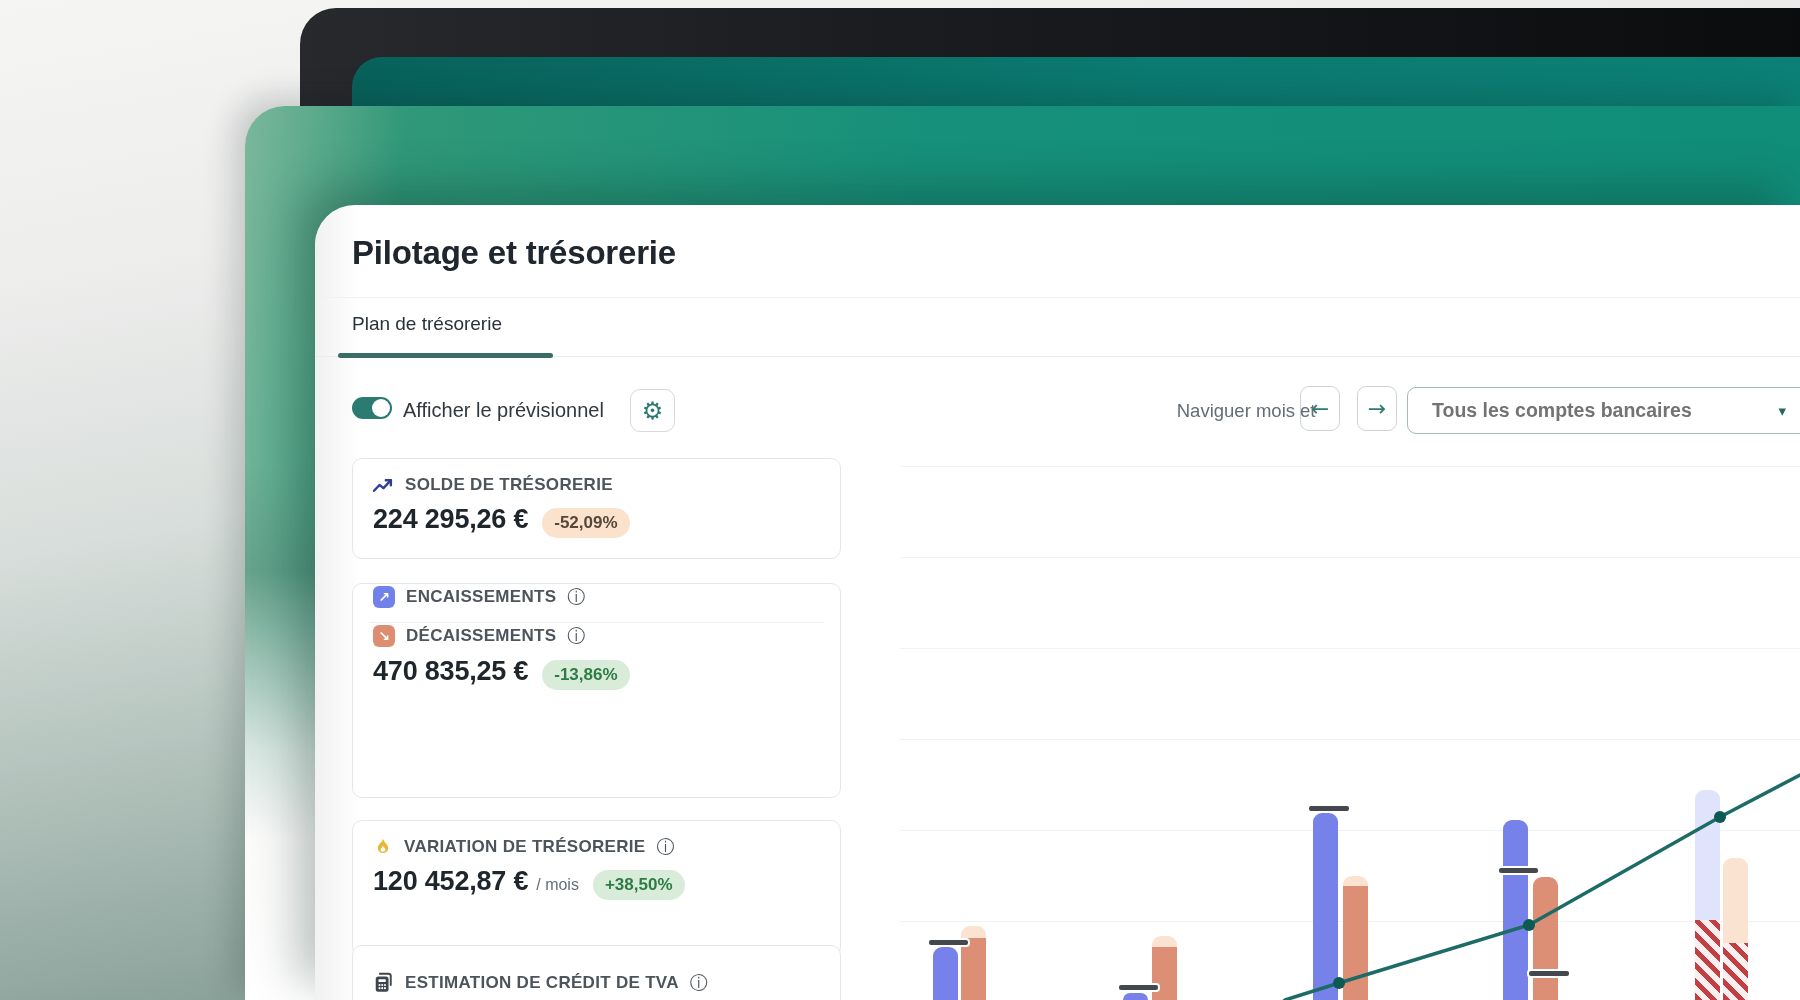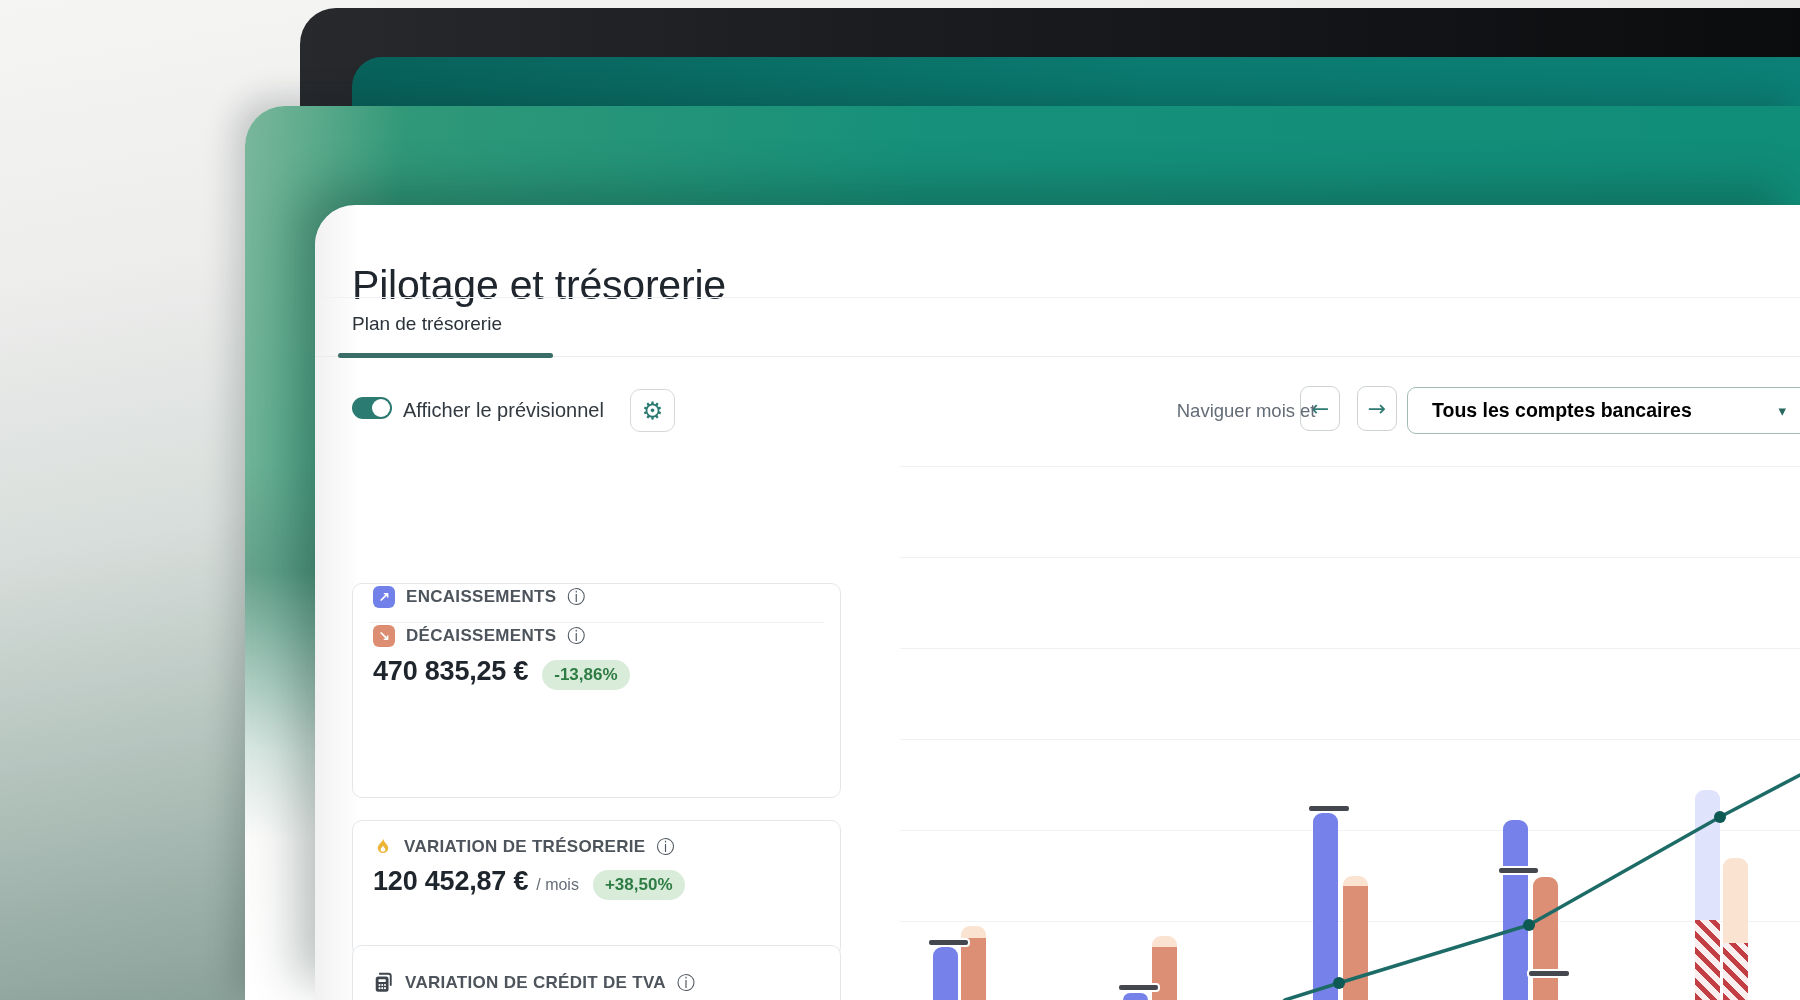--- a/index.html
+++ b/index.html
@@ -18,42 +18,42 @@
     background:
       linear-gradient(180deg,rgba(255,255,255,0) 0%,rgba(255,255,255,0) 40%,rgba(90,115,106,0.25) 52%,rgba(235,239,237,0.85) 72%,#fbfbfa 82%,#ffffff 100%),
       linear-gradient(90deg,rgba(255,255,255,0.22) 0%,rgba(255,255,255,0) 10%),
       linear-gradient(100deg,#55a37f 0%,#2f9878 10%,#16907a 40%,#0f8d78 100%);
     box-shadow:-12px -10px 30px rgba(10,30,26,.18);}
   .white-panel{left:315px;top:205px;width:1485px;height:795px;border-top-left-radius:40px;background:#ffffff;
     box-shadow:-18px -18px 45px rgba(12,35,30,.28);}
   .white-panel::before{content:"";position:absolute;left:0;top:0;bottom:0;width:45px;
     border-top-left-radius:40px;background:linear-gradient(90deg,#f0f1f0 0%,rgba(255,255,255,0) 100%);}
   
-  .page-title{left:352px;top:234px;font-size:41px;font-weight:400;color:#20262e;letter-spacing:-.2px;margin-top:28px;}
+  .page-title{left:352px;top:234px;font-size:33px;font-weight:700;color:#20262e;letter-spacing:-.2px;}
   .hairline1{left:315px;top:297px;width:1485px;height:1px;background:#f0f1f3;}
   .tabbar-line{left:315px;top:356px;width:1485px;height:1px;background:#e9ebed;}
   .tab-label{left:352px;top:313px;font-size:19px;font-weight:400;color:#2b323a;}
   .tab-underline{left:338px;top:353px;width:215px;height:4.5px;background:#3b6d68;border-radius:3px;}
   
   .toggle{left:352px;top:397px;width:40px;height:22px;border-radius:12px;background:#2b7b73;cursor:pointer;}
   .toggle .knob{position:absolute;right:2px;top:2px;width:18px;height:18px;border-radius:50%;background:#ffffff;}
   .toggle-label{left:403px;top:399px;font-size:20px;color:#31383f;}
   .gear-btn{left:630px;top:389px;width:43px;height:41px;border:1.5px solid #d5d9db;border-radius:10px;background:#fff;
     display:flex;align-items:center;justify-content:center;cursor:pointer;}
   .gear-glyph{font-family:"DejaVu Sans",sans-serif;font-size:24px;color:#2b7a72;line-height:1;}
   .nav-text{top:400px;font-size:18.5px;color:#646c77;}
   .nav-prefix{right:505px;}
   .nav-mid{left:1300px;}
   .sq-btn{top:386px;width:38px;height:43px;border:1.5px solid #cdd3d5;border-radius:9px;background:#fff;
     display:flex;align-items:center;justify-content:center;cursor:pointer;}
   .sq-btn .ar{font-family:"DejaVu Sans",sans-serif;font-size:22px;color:#2f7a73;line-height:1;}
   .btn-prev{left:1300px;} .btn-next{left:1357px;}
   .dropdown{left:1407px;top:387px;width:408px;height:45px;border:1.5px solid #a3bcb7;border-radius:9px;background:#fff;
     display:flex;align-items:center;cursor:pointer;}
-  .dropdown .dd-label{margin-left:24px;font-size:19.5px;font-weight:700;color:#000000;}
+  .dropdown .dd-label{margin-left:24px;font-size:19.5px;font-weight:700;color:#737373;}
   .dropdown .dd-chev{position:absolute;right:30px;font-size:15px;color:#27685f;}
   
   .card{left:352px;width:489px;background:#fff;border:1px solid #e4e7ea;border-radius:10px;box-sizing:border-box;}
   .card-1{top:458px;height:101px;} .card-2{top:583px;height:215px;}
   .card-3{top:820px;height:137px;} .card-4{top:945px;height:100px;}
   .kpi{padding:16px 20px 0 20px;}
   .kpi-head{display:flex;align-items:center;gap:11px;}
   .kpi-label{font-size:17px;font-weight:700;color:#4d545c;letter-spacing:.3px;white-space:nowrap;}
   .info-glyph{font-family:"DejaVu Sans",sans-serif;font-size:18px;color:#4f565f;line-height:1;cursor:pointer;}
   .kpi-value-row{display:flex;align-items:baseline;gap:14px;margin-top:9px;}
@@ -102,20 +102,35 @@
   </div>
   <div class="abs nav-text nav-mid">et</div>
   <div class="abs sq-btn btn-next">
     <span class="ar">→</span>
   </div>
   <div class="abs dropdown">
     <span class="dd-label">Tous les comptes bancaires</span>
     <span class="dd-chev">▾</span>
   </div>
 
+  <div class="abs card card-1">
+    <div class="kpi">
+      <div class="kpi-head">
+        <svg width="21" height="15" viewBox="0 0 20 14">
+          <polyline points="1,12 6.2,6.5 10,9.5 17,2" fill="none" stroke="#2f3d96" stroke-width="2.3" stroke-linecap="round" stroke-linejoin="round"></polyline>
+          <polyline points="12.2,2 17,2 17,6.8" fill="none" stroke="#2f3d96" stroke-width="2.3" stroke-linecap="round" stroke-linejoin="round"></polyline>
+        </svg>
+        <span class="kpi-label">SOLDE DE TRÉSORERIE</span>
+      </div>
+      <div class="kpi-value-row">
+        <span class="kpi-value">224 295,26 €</span>
+        <span class="badge warning">-52,09%</span>
+      </div>
+    </div>
+  </div>
 
   <div class="abs card card-2">
     <div class="kpi sec">
       <div class="kpi-head">
         <span class="icon-box box-blue">
             <span class="g">↗</span>
           </span>
         <span class="kpi-label">ENCAISSEMENTS</span>
         <span class="info-glyph">ⓘ</span>
       </div>
@@ -161,21 +176,21 @@
           <path d="M6.5 1.6 h8.2 a2.2 2.2 0 0 1 2.2 2.2 v8.6" fill="none" stroke="#3e454d" stroke-width="1.8" stroke-linecap="round"></path>
           <rect x="2.6" y="4.4" width="12.2" height="14.4" rx="2.4" fill="#3e454d"></rect>
           <rect x="5.2" y="7" width="7" height="2.6" rx="0.7" fill="#ffffff"></rect>
           <circle cx="6.2" cy="12.4" r="1" fill="#fff"></circle>
             <circle cx="8.8" cy="12.4" r="1" fill="#fff"></circle>
             <circle cx="11.4" cy="12.4" r="1" fill="#fff"></circle>
           <circle cx="6.2" cy="15.4" r="1" fill="#fff"></circle>
             <circle cx="8.8" cy="15.4" r="1" fill="#fff"></circle>
             <circle cx="11.4" cy="15.4" r="1" fill="#fff"></circle>
         </svg>
-        <span class="kpi-label">VARIATION DE CRÉDIT DE TVA</span>
+        <span class="kpi-label">ESTIMATION DE CRÉDIT DE TVA</span>
         <span class="info-glyph">ⓘ</span>
       </div>
     </div>
   </div>
 
   <div id="chart" class="abs">
       <div style="position: absolute; left: 0px; top: 26px; width: 100%; height: 1px; background: rgb(240, 242, 243);"></div>
       <div style="position: absolute; left: 0px; top: 117px; width: 100%; height: 1px; background: rgb(240, 242, 243);"></div>
       <div style="position: absolute; left: 0px; top: 208px; width: 100%; height: 1px; background: rgb(240, 242, 243);"></div>
       <div style="position: absolute; left: 0px; top: 299px; width: 100%; height: 1px; background: rgb(240, 242, 243);"></div>

